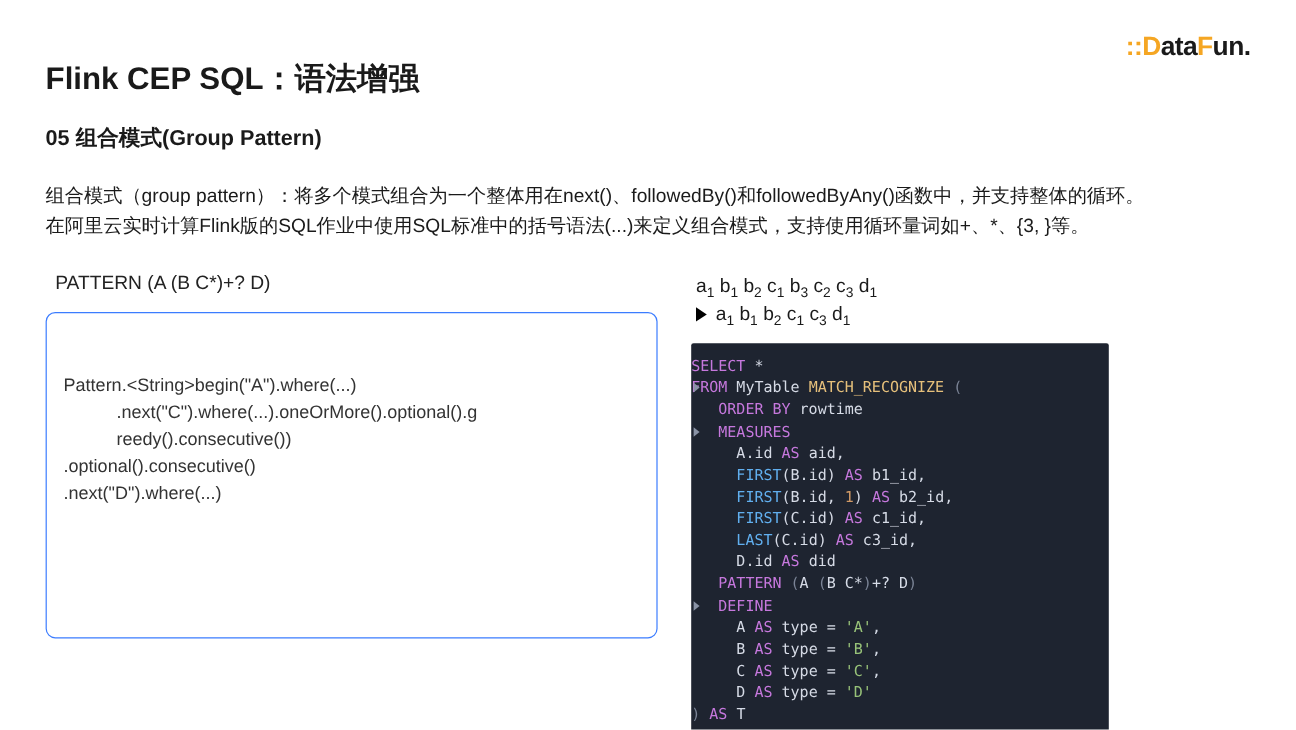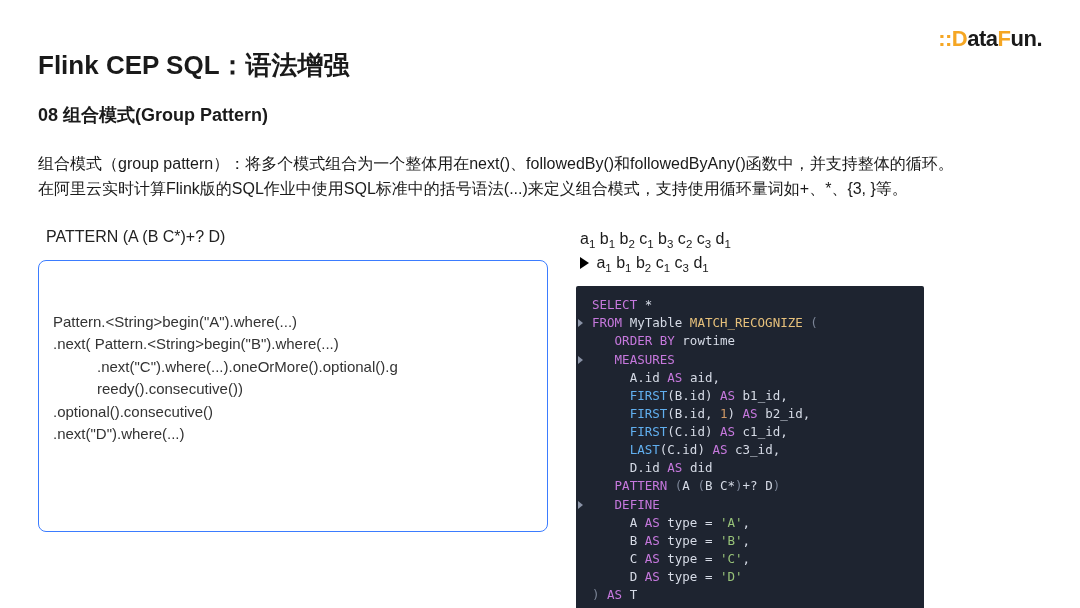--- a/index.html
+++ b/index.html
@@ -79,21 +79,21 @@
     .sql-box {
       background: #1e2430;
       color: #d6dbe6;
       font-family: Menlo, Consolas, monospace;
       font-size: 12.5px;
       line-height: 1.45;
       padding: 10px 12px 10px 0;
       border-radius: 2px;
       position: relative;
     }
-    .sql-line { display:flex; position:relative; padding-left: 16px;}
+    .sql-line { display:flex; position:relative; padding-left: 0;}
     .sql-line .txt { white-space: pre; }
     .gutter-tri {
       position: absolute;
       left: 2px;
       top: 50%;
       margin-top: -4px;
       width: 0; height: 0;
       border-top: 4px solid transparent;
       border-bottom: 4px solid transparent;
       border-left: 5px solid #8a93a6;
@@ -108,33 +108,32 @@
   </style>
 </head>
 <body>
 
 <div class="title">Flink CEP SQL：语法增强</div>
 
 <div class="logo">
   <span class="d1">::</span><span class="d1">D</span><span class="mid">ata</span><span class="d1">F</span><span class="mid">un.</span>
 </div>
 
-<div class="subtitle">08 组合模式(Group Pattern)</div>
+<div class="subtitle">05 组合模式(Group Pattern)</div>
 
 <div class="desc" id="desc">
     <div>组合模式（group pattern）：将多个模式组合为一个整体用在next()、followedBy()和followedByAny()函数中，并支持整体的循环。</div>
     <div>在阿里云实时计算Flink版的SQL作业中使用SQL标准中的括号语法(...)来定义组合模式，支持使用循环量词如+、*、{3, }等。</div>
   </div>
 
 <div class="cols">
   <div class="left">
     <div class="pattern-label">PATTERN (A (B C*)+? D)</div>
     <div class="code-box">
       <div>Pattern.&lt;String&gt;begin("A").where(...)</div>
-      <div>.next( Pattern.&lt;String&gt;begin("B").where(...)</div>
       <div class="ind1">.next("C").where(...).oneOrMore().optional().g</div>
       <div class="ind1">reedy().consecutive())</div>
       <div>.optional().consecutive()</div>
       <div>.next("D").where(...)</div>
     </div>
   </div>
   <div class="right">
     <div class="sequence">
       <div>a<sub>1</sub> b<sub>1</sub> b<sub>2</sub> c<sub>1</sub> b<sub>3</sub> c<sub>2</sub> c<sub>3</sub> d<sub>1</sub></div>
       <div><span class="arrow"></span> a<sub>1</sub> b<sub>1</sub> b<sub>2</sub> c<sub>1</sub> c<sub>3</sub> d<sub>1</sub></div>

